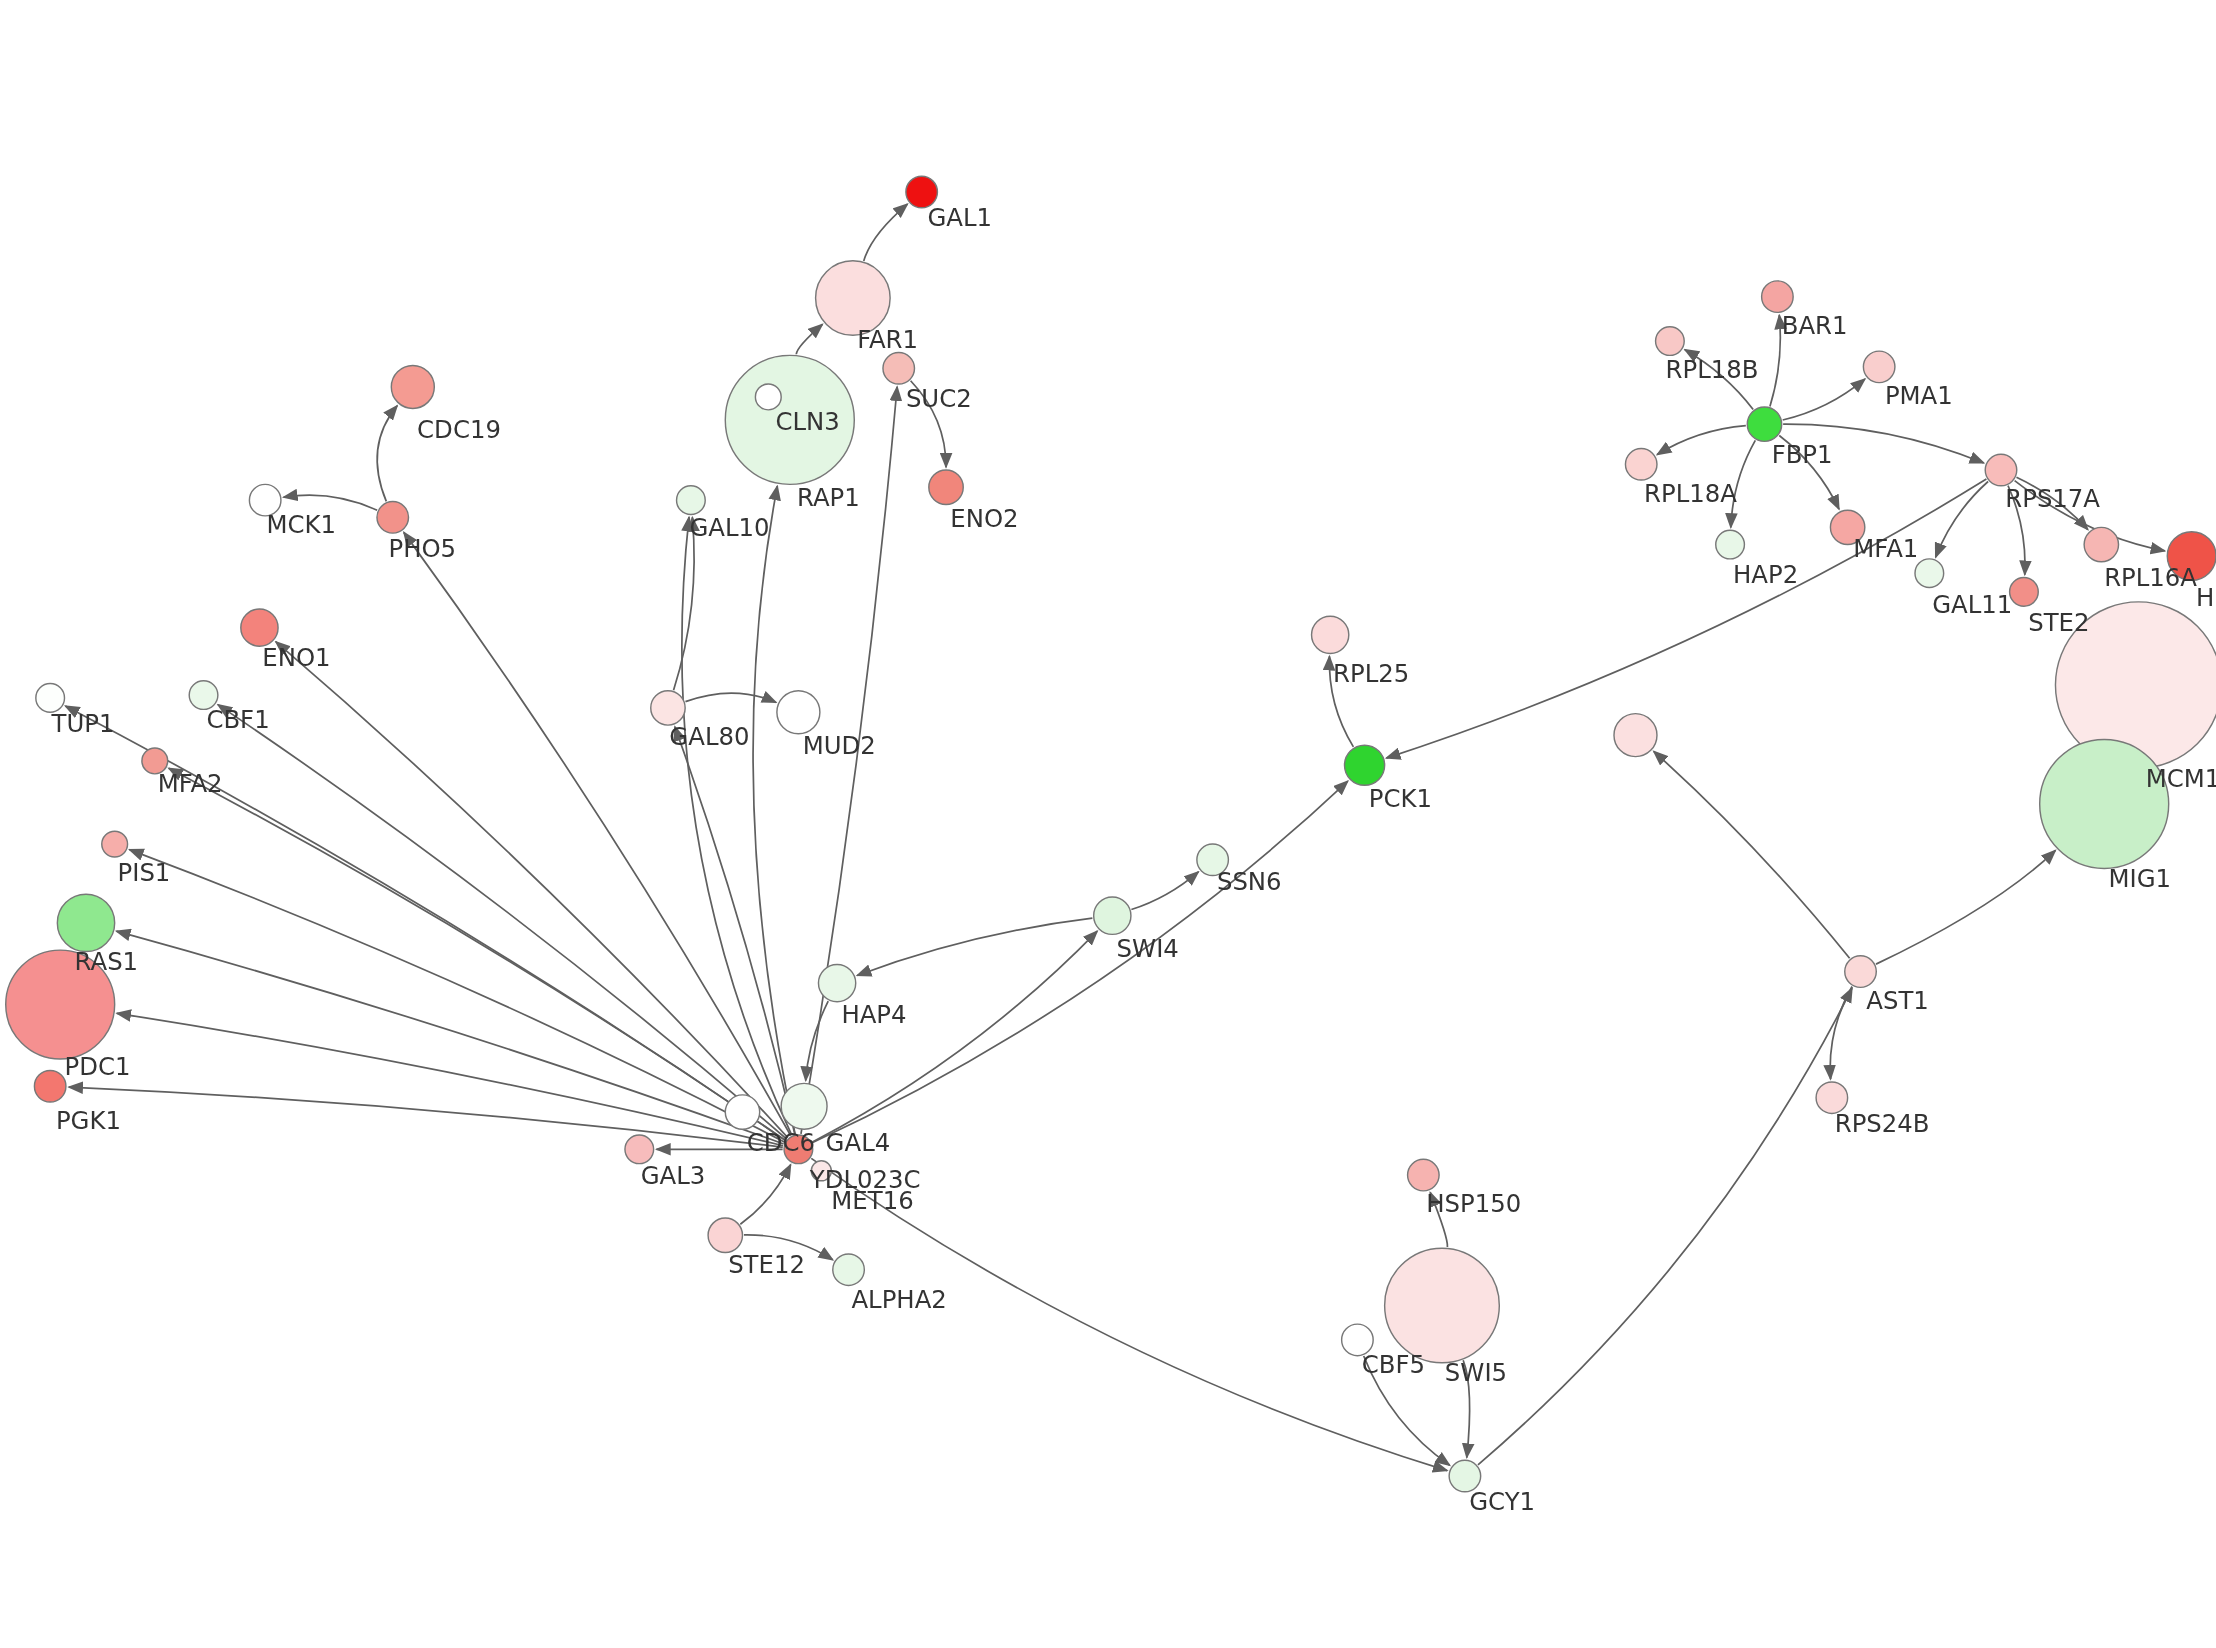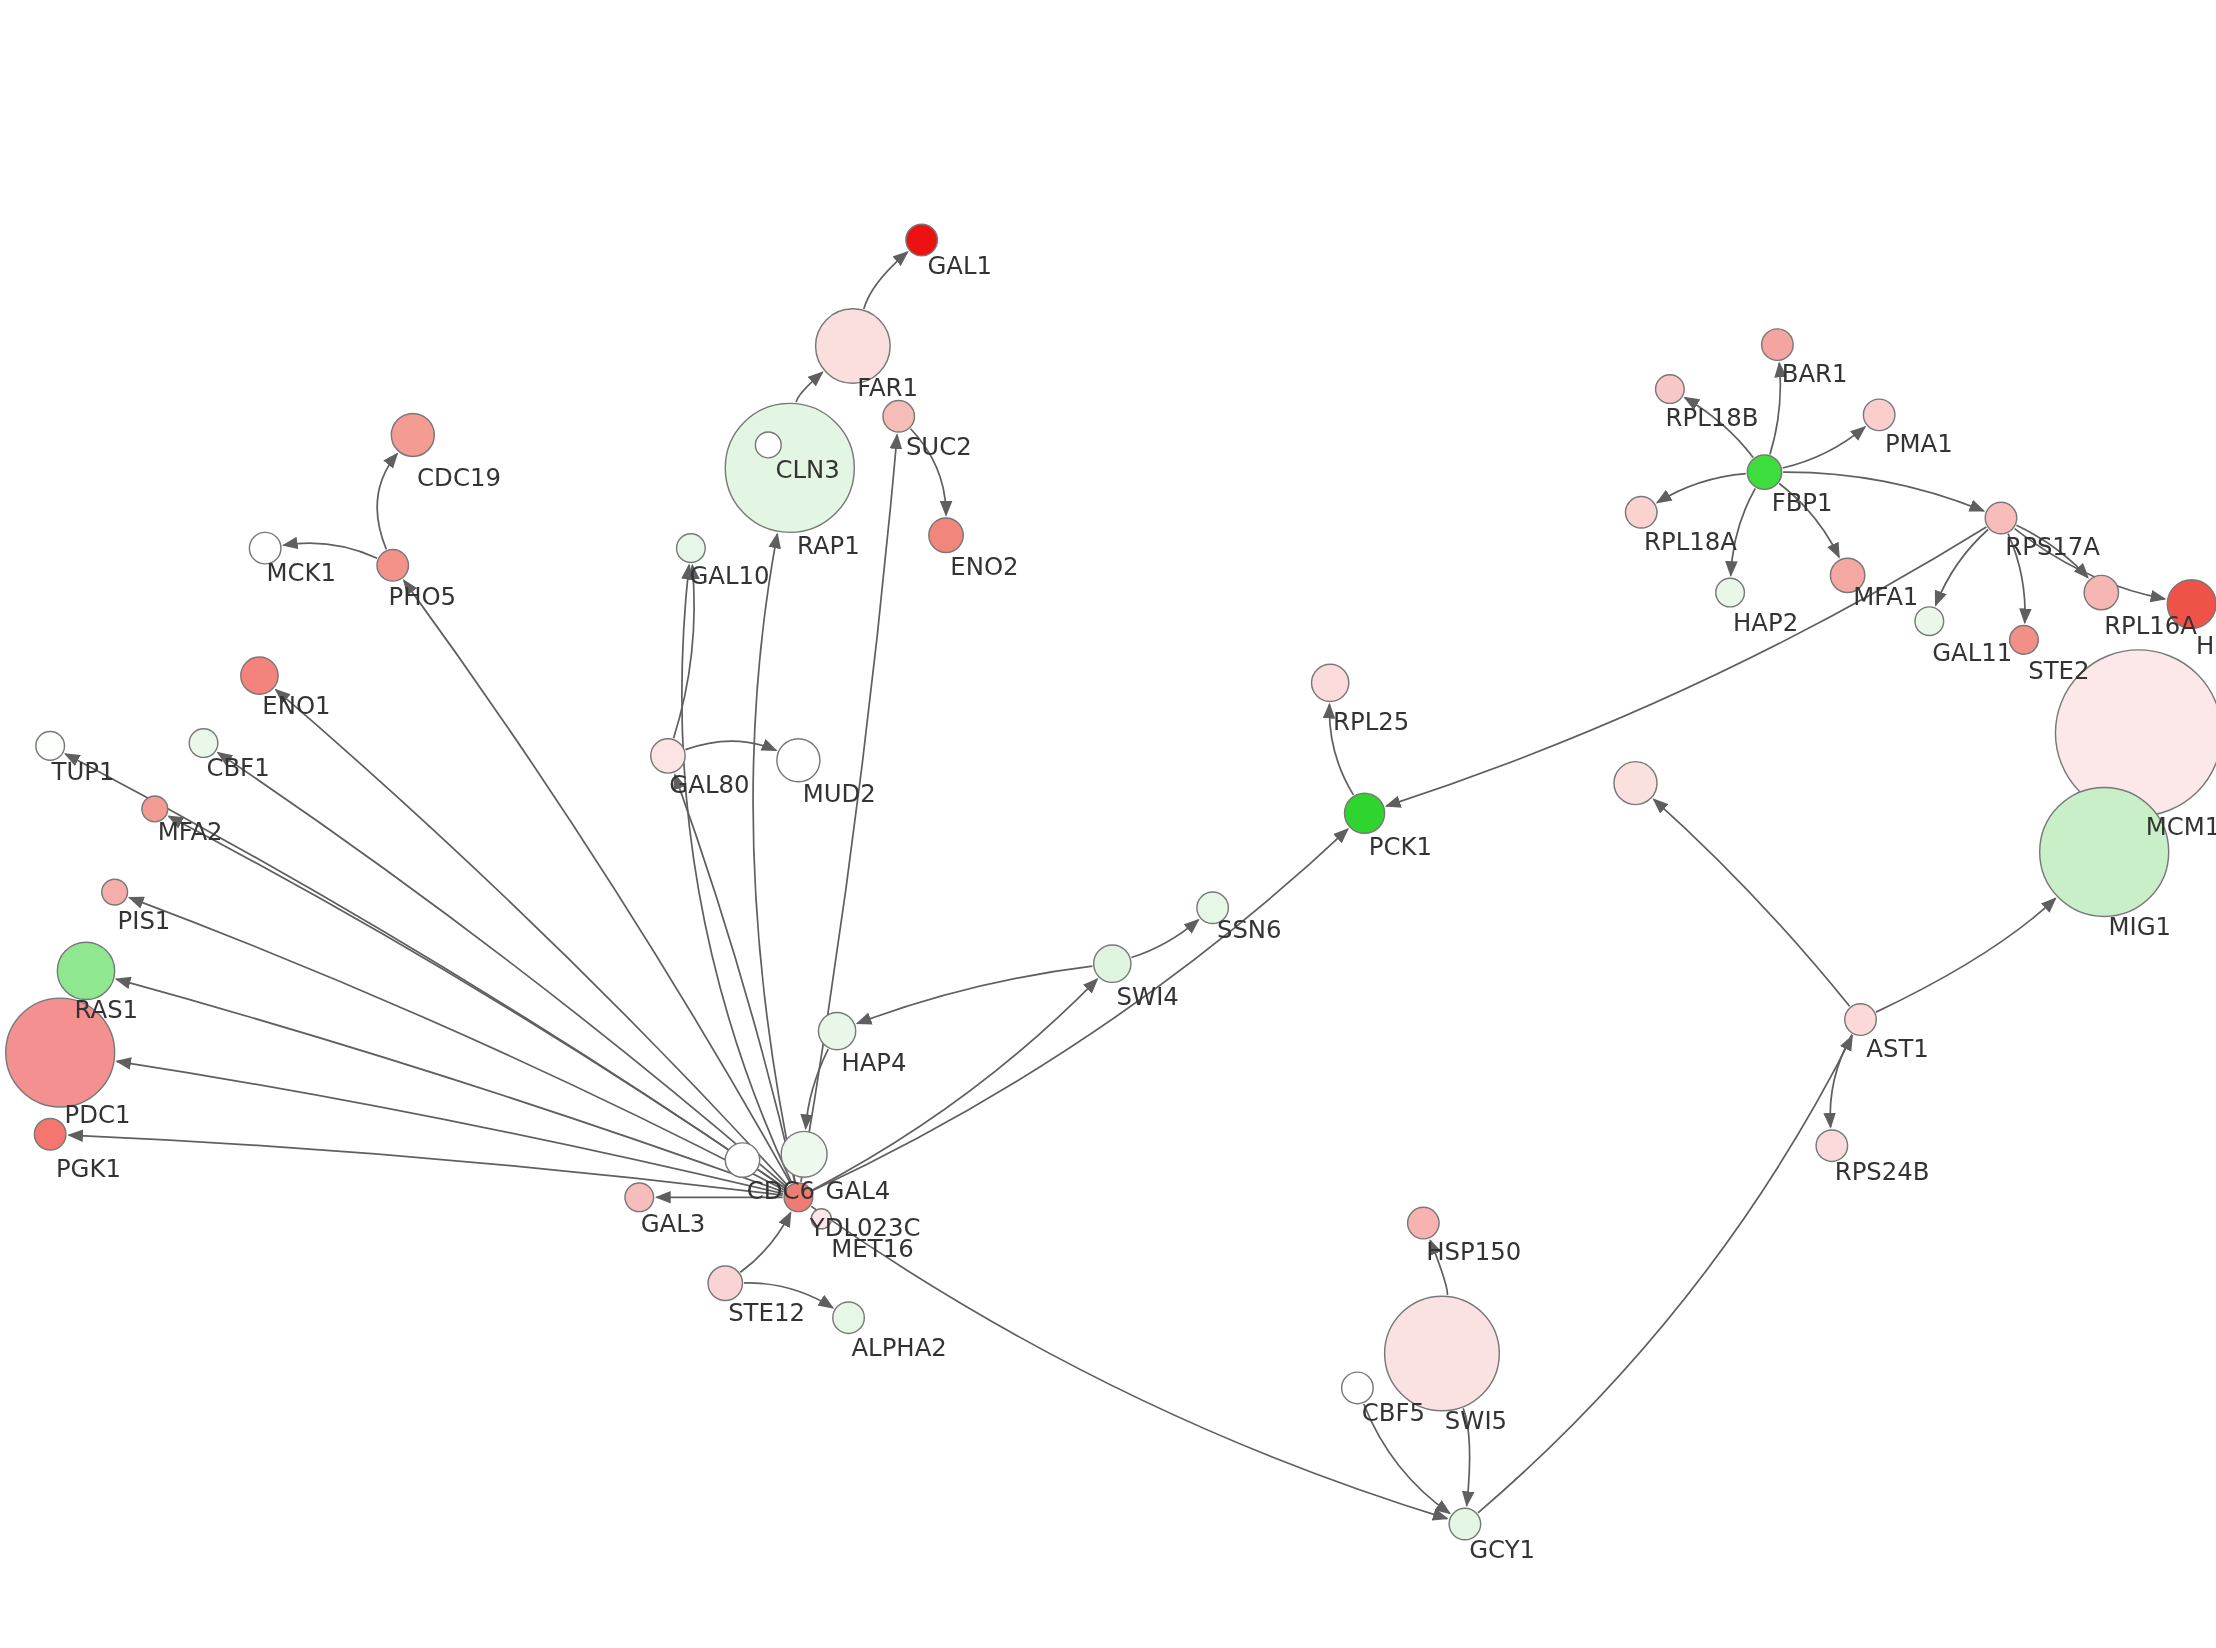--- a/index.html
+++ b/index.html
@@ -1,17 +1,17 @@
 <!DOCTYPE html>
 <html style="font-size:12.4px"><head>
 <meta charset="utf-8">
 <style>
   html,body{margin:0;padding:0;background:#ffffff;}
   body{width:2216px;height:1648px;overflow:hidden;font-family:"DejaVu Sans",sans-serif;}
-  #graph-wrap{position:absolute;inset:0;margin-top:48px;}
+  #graph-wrap{position:absolute;inset:0;}
   svg{display:block;width:2216px;height:1648px;}
   .edge{fill:none;stroke:#5f5f5f;stroke-width:1.2;}
   .node{stroke:#787878;stroke-width:1;}
   .node-label{font-family:"DejaVu Sans",sans-serif;font-size:17px;fill:#333333;}
 </style>
 </head>
 <body>
 
 <div id="graph-wrap">
   <svg id="graph" viewBox="0 0 1546 1150" preserveAspectRatio="none" xmlns="http://www.w3.org/2000/svg">

